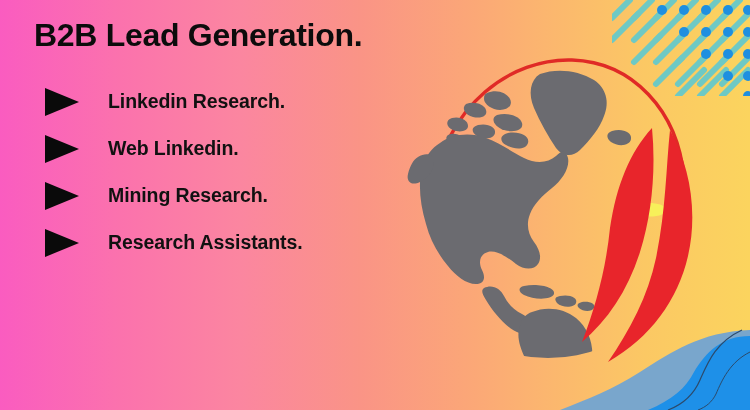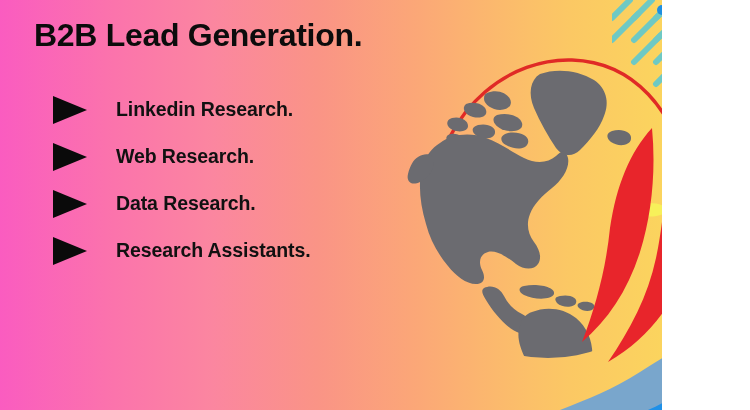--- a/index.html
+++ b/index.html
@@ -2,21 +2,21 @@
 <html><head>
 <meta charset="utf-8">
 <style>
   html,body{margin:0;padding:0;}
   body{
     width:750px;height:410px;overflow:hidden;
     font-family:"Liberation Sans", sans-serif;
     background:#fff;
   }
   #canvas{
-    position:relative;width:662px;height:410px;overflow:hidden;
+    position:relative;width:750px;height:410px;overflow:hidden;
     background:linear-gradient(90deg,
        #fa5cc0 0%,
        #fb72ad 16%,
        #fb86a0 32%,
        #fa9486 48%,
        #fba678 62%,
        #fbb96d 75%,
        #fbc864 86%,
        #fbd45e 100%);
     text-align:center;
@@ -28,21 +28,21 @@
   #headline{
     position:absolute;left:34px;top:16px;
     font-size:32px;font-weight:bold;color:#0c0c0c;
     letter-spacing:-0.3px;white-space:nowrap;
     line-height:38px;
   }
 
   
   #service-list{
     position:absolute;left:45px;top:86px;
-    margin:8px;padding:0;list-style:none;
+    margin:0;padding:0;list-style:none;
   }
   .service-row{
     display:flex;align-items:center;
     height:31px;margin-bottom:16px;
   }
   .bullet-triangle{
     width:0;height:0;flex:none;
     border-top:14px solid transparent;
     border-bottom:14px solid transparent;
     border-left:34px solid #0a0a0a;
@@ -212,25 +212,25 @@
 
   <div id="headline">B2B Lead Generation.</div>
 
   <ul id="service-list">
     <li class="service-row">
       <span class="bullet-triangle"></span>
       <span class="service-label">Linkedin Research.</span>
     </li>
     <li class="service-row">
       <span class="bullet-triangle"></span>
-      <span class="service-label">Web Research.</span>
-    </li>
-    <li class="service-row">
-      <span class="bullet-triangle"></span>
-      <span class="service-label">Data Research.</span>
+      <span class="service-label">Web Linkedin.</span>
+    </li>
+    <li class="service-row">
+      <span class="bullet-triangle"></span>
+      <span class="service-label">Mining Research.</span>
     </li>
     <li class="service-row">
       <span class="bullet-triangle"></span>
       <span class="service-label">Research Assistants.</span>
     </li>
   </ul>
 
 </div>
 
 </body></html>

